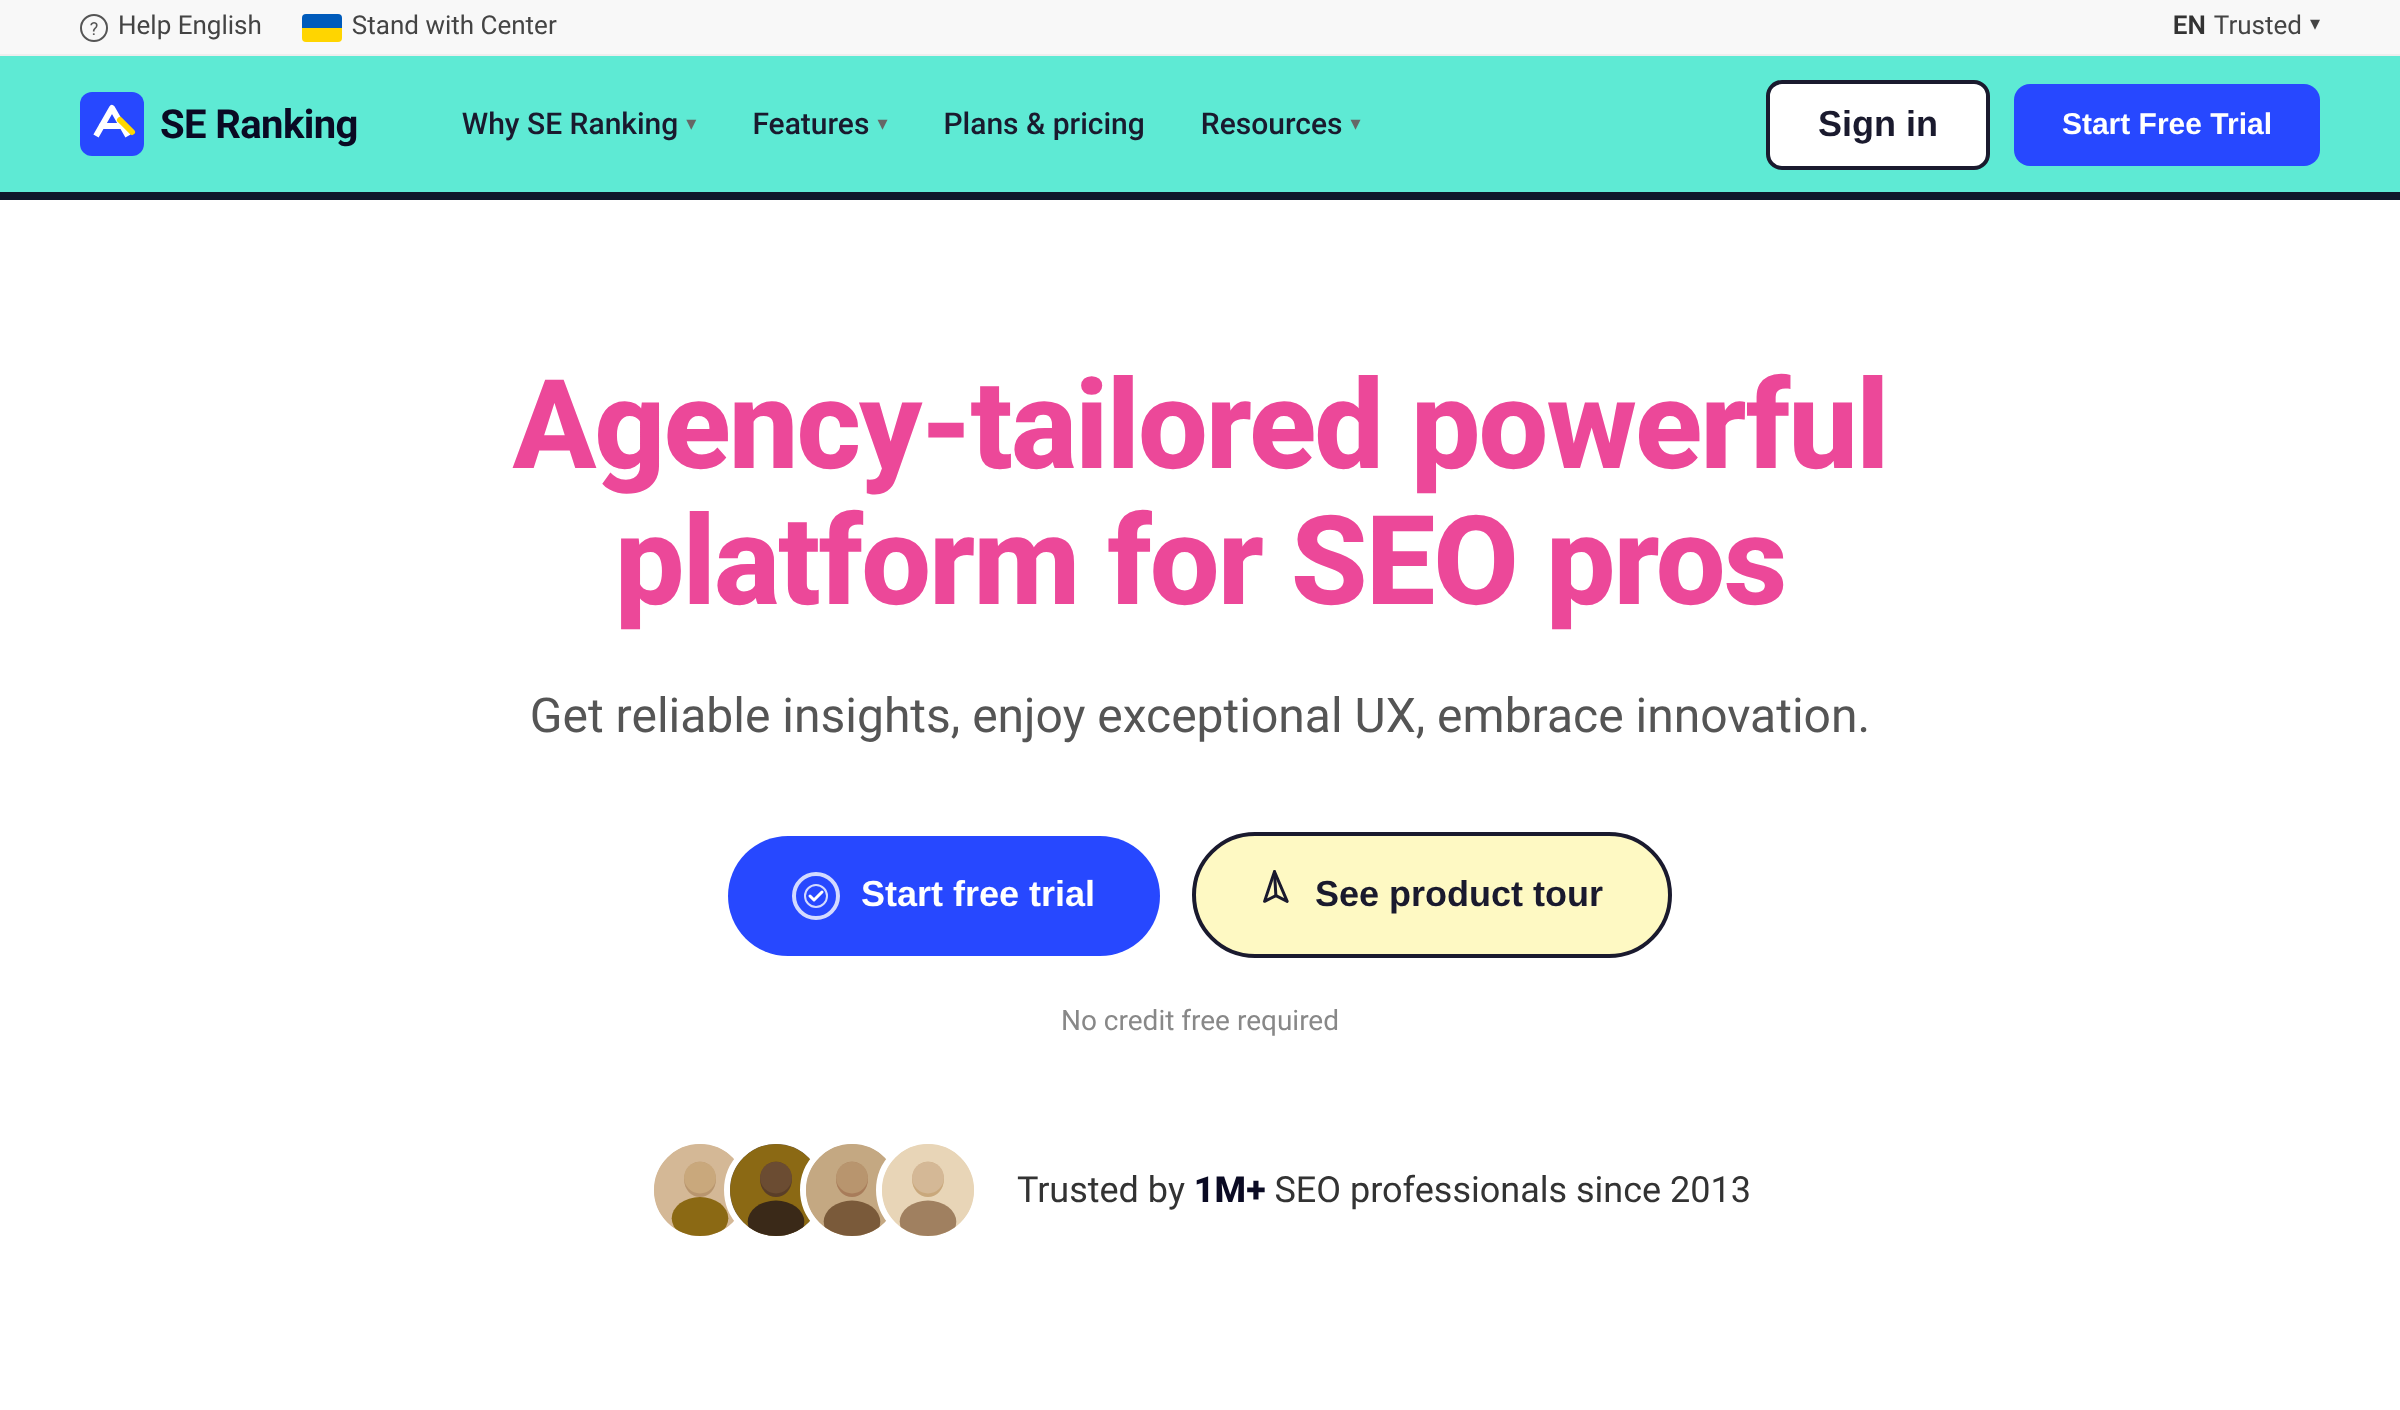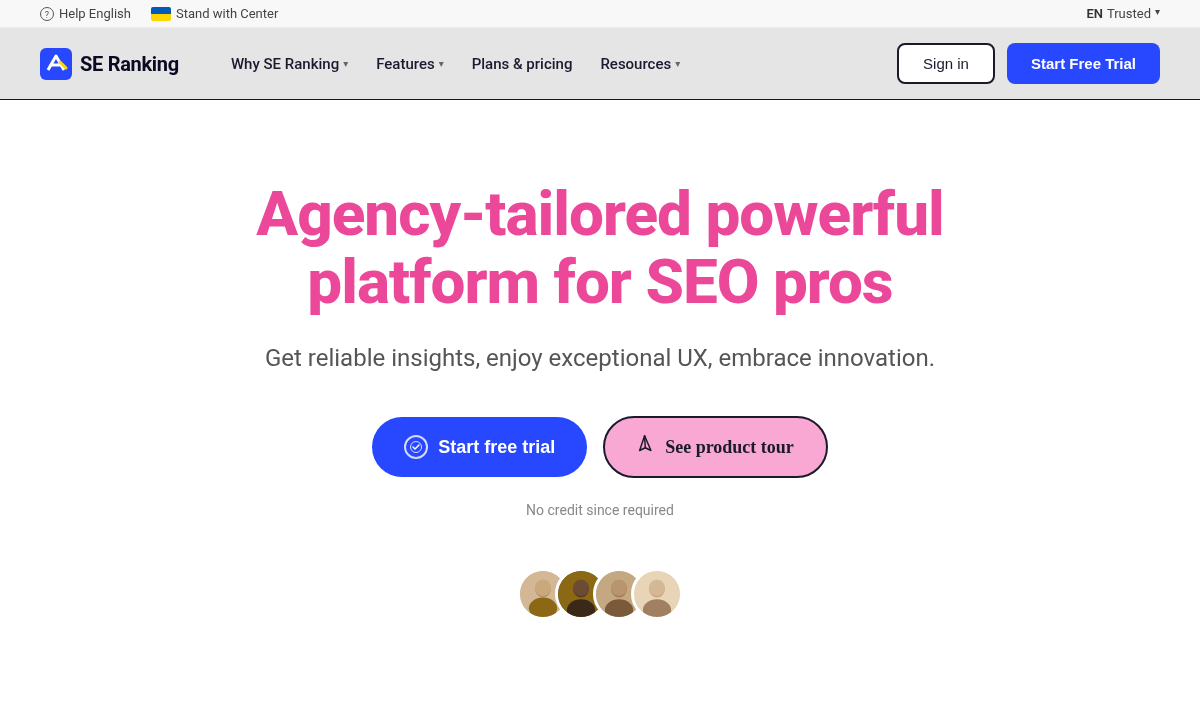--- a/index.html
+++ b/index.html
@@ -25,43 +25,43 @@
     .top-bar-lang { display: flex; gap: 4px; cursor: pointer; font-size: 13px; color: #444; }
     .lang-code { font-weight: 600; color: #333; }
 
     
     .navbar {
       display: flex;
       align-items: center;
       justify-content: space-between;
       padding: 0 40px;
       height: 72px;
-      border-bottom: 1px solid #0f172a;
-      background: #e5e5e5;
+      border-bottom: 4px solid #0f172a;
+      background: #5eead4;
     }
     .navbar-left { display: flex; align-items: center; gap: 40px; }
     .logo { display: flex; align-items: center; gap: 8px; text-decoration: none; }
     .logo-icon { width: 32px; height: 32px; }
     .logo-text { font-size: 20px; font-weight: 700; color: #0a0a23; letter-spacing: -0.3px; }
     .nav-links { display: flex; gap: 4px; }
     .nav-link {
       display: flex; align-items: center; gap: 4px;
       padding: 8px 12px;
       font-size: 15px; font-weight: 500; color: #1a1a2e;
       cursor: pointer; border-radius: 6px;
       white-space: nowrap;
     }
     .chevron-icon { font-size: 10px; color: #666; }
     .navbar-right { display: flex; align-items: center; gap: 12px; }
     .btn-signin {
       padding: 10px 24px;
       border: 2px solid #1a1a2e;
       border-radius: 8px;
       background: #fff;
-      font-size: 15px; font-weight: 400;
+      font-size: 18px; font-weight: 700;
       cursor: pointer; color: #1a1a2e;
     }
     .btn-start-trial {
       padding: 12px 24px;
       border: none;
       border-radius: 8px;
       background: #2748FF;
       color: #fff;
       font-size: 15px; font-weight: 600;
       cursor: pointer;
@@ -103,27 +103,26 @@
       background: #2748FF;
       color: #fff;
       border: none;
       border-radius: 50px;
       font-size: 18px; font-weight: 600;
       cursor: pointer;
     }
     .btn-hero-secondary {
       display: flex; align-items: center; gap: 10px;
       padding: 18px 32px;
-      background: #f9a8d4;
+      background: #fef9c3;
       color: #1a1a2e;
       border: 2px solid #1a1a2e;
       border-radius: 50px;
       font-size: 18px; font-weight: 600;
       cursor: pointer;
-      font-family: Liberation Serif, serif;
     }
     .no-credit {
       font-size: 14px;
       color: #888;
       margin-top: 6px;
     }
 
     
     .trusted-section {
       display: flex;
@@ -248,21 +247,21 @@
     <button class="btn-hero-secondary">
       <span class="send-icon">
         <svg width="18" height="18" viewBox="0 0 18 18" fill="none">
           <path d="M16 2 L2 9 L8 11 L10 17 Z" stroke="#1a1a2e" stroke-width="1.5" stroke-linejoin="round" fill="none"></path>
           <path d="M8 11 L16 2" stroke="#1a1a2e" stroke-width="1.5" stroke-linecap="round"></path>
         </svg>
       </span>
       <span>See product tour</span>
     </button>
   </div>
-  <p class="no-credit">No credit since required</p>
+  <p class="no-credit">No credit free required</p>
 
   <div class="trusted-section">
     <div class="avatars-group">
       <div class="avatar-circle avatar-1">
         <svg width="52" height="52" viewBox="0 0 52 52">
           <rect width="52" height="52" rx="26" fill="#d4b896"></rect>
           <ellipse cx="26" cy="20" rx="9" ry="10" fill="#b8956e"></ellipse>
           <ellipse cx="26" cy="42" rx="16" ry="12" fill="#8b6914"></ellipse>
           <circle cx="26" cy="19" r="9" fill="#c9a87c"></circle>
         </svg>
@@ -285,14 +284,17 @@
       </div>
       <div class="avatar-circle avatar-4">
         <svg width="52" height="52" viewBox="0 0 52 52">
           <rect width="52" height="52" rx="26" fill="#e8d5b7"></rect>
           <ellipse cx="26" cy="20" rx="9" ry="10" fill="#c9a87c"></ellipse>
           <ellipse cx="26" cy="44" rx="16" ry="12" fill="#a08060"></ellipse>
           <circle cx="26" cy="19" r="9" fill="#d4b896"></circle>
         </svg>
       </div>
     </div>
+    <p class="trusted-text">
+      <span>Trusted by </span><strong>1M+</strong><span> SEO professionals since 2013</span>
+    </p>
   </div>
 </section>
 
 </body></html>

